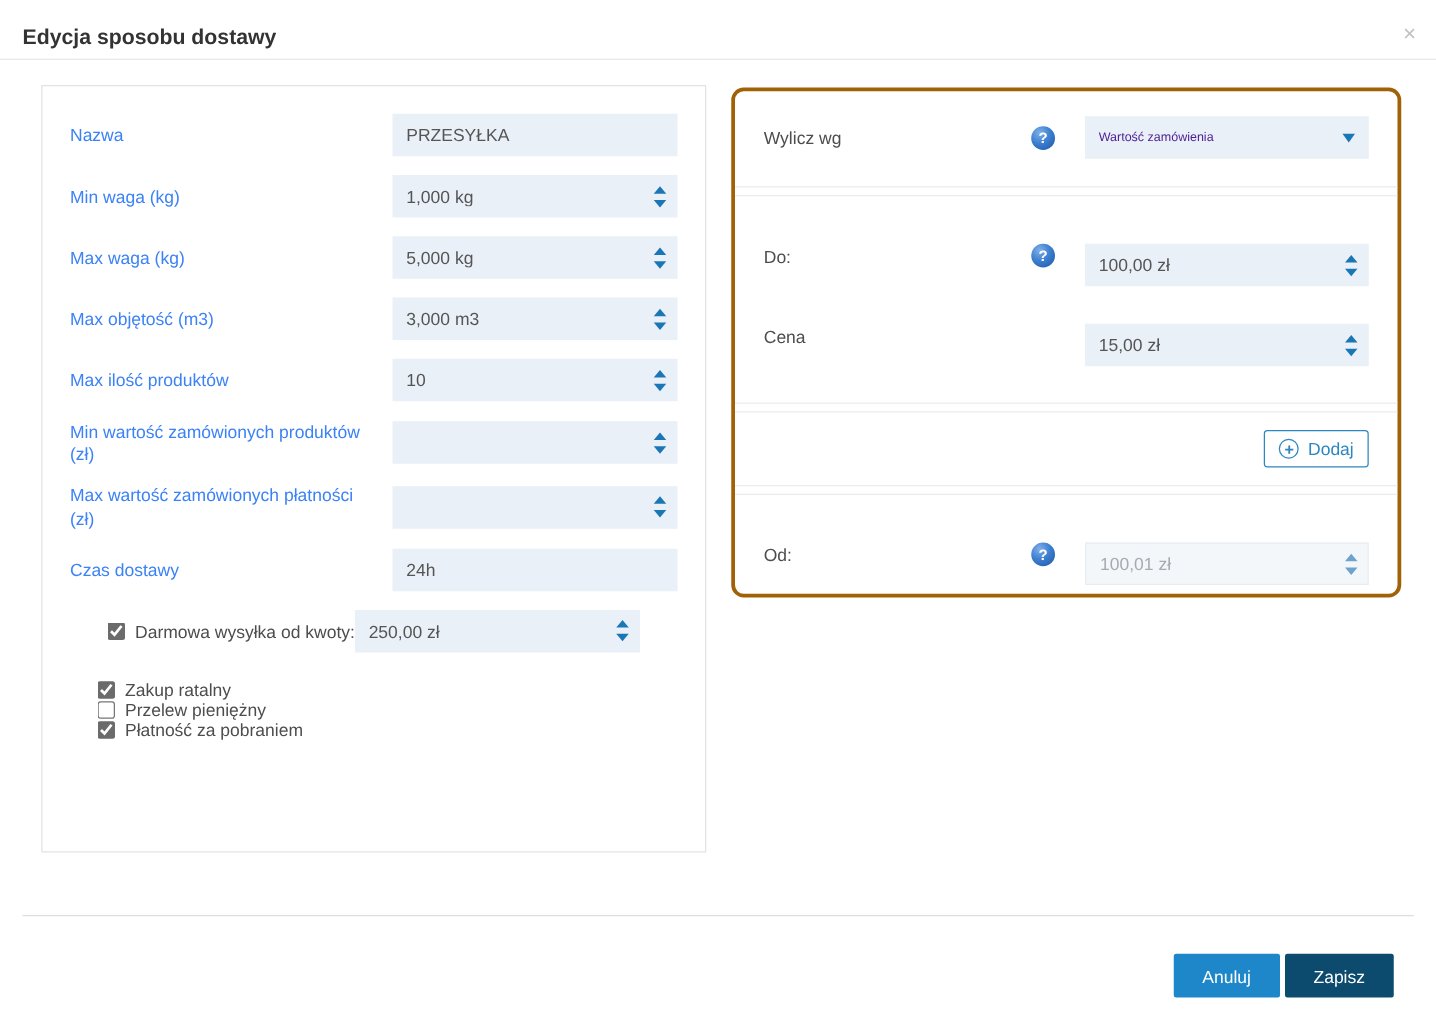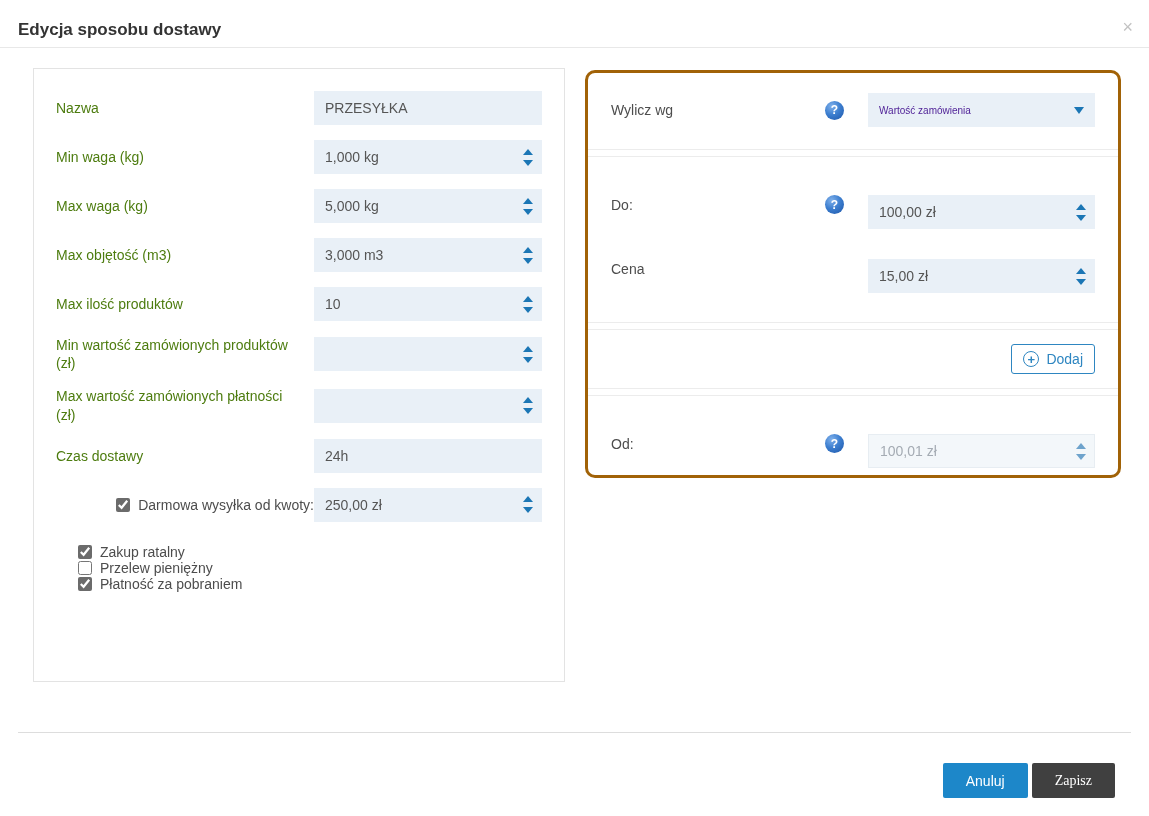--- a/index.html
+++ b/index.html
@@ -24,21 +24,21 @@
   .left-card {
     position: absolute; left: 33px; top: 68px; width: 532px; height: 614px;
     background: #ffffff; border: 1px solid #e3e3e3;
     padding: 22px 22px 18px 22px;
   }
   .form-row {
     display: flex; align-items: center; justify-content: space-between;
     margin-bottom: 15px; min-height: 34px;
   }
   .form-label {
-    font-size: 14px; color: #4d7c0f; width: 240px; line-height: 1.3;
+    font-size: 14px; color: #3b82f6; width: 240px; line-height: 1.3;
   }
   .input-wrap { position: relative; width: 228px; }
   .flat-input {
     width: 228px; height: 34px; border: none; outline: none;
     background: #e9f0f7; color: #555555; font-size: 14px;
     padding: 0 34px 0 11px; font-family: "Liberation Sans", sans-serif;
   }
   .flat-input.no-spin { padding-right: 11px; }
   .spinner {
     position: absolute; right: 9px; top: 0; height: 34px;
@@ -48,21 +48,21 @@
   .spin-up, .spin-down { width: 0; height: 0; border-left: 5px solid transparent; border-right: 5px solid transparent; }
   .spin-up   { border-bottom: 6px solid #1b76b5; }
   .spin-down { border-top: 6px solid #1b76b5; }
   .spinner.dim .spin-up { border-bottom-color: #6ea3cc; }
   .spinner.dim .spin-down { border-top-color: #6ea3cc; }
 
   .checkbox-row { display: flex; align-items: center; gap: 8px; }
   .checkbox-row input[type="checkbox"] { width: 14px; height: 14px; accent-color: #6b6b6b; cursor: pointer; }
   .checkbox-row .cb-label { font-size: 14px; color: #4d4d4d; }
 
-  .free-ship-row { display: flex; align-items: center; justify-content: flex-end; margin-bottom: 22px; min-height: 34px; }
+  .free-ship-row { display: flex; align-items: center; justify-content: center; margin-bottom: 22px; min-height: 34px; }
 
   .payment-title { font-size: 14px; color: #4d4d4d; margin-bottom: 18px; }
   .payment-list { padding-left: 22px; display: flex; flex-direction: column; }
 
   
   .right-panel {
     position: absolute; left: 585px; top: 70px; width: 536px; height: 408px;
     border: 3px solid #a16207; border-radius: 10px; background: #ffffff;
     overflow: hidden;
   }
@@ -115,21 +115,21 @@
   }
   .footer-buttons {
     position: absolute; right: 34px; top: 763px; display: flex; gap: 4px;
   }
   .btn {
     height: 35px; padding: 0 23px; border: none; color: #ffffff;
     font-size: 14px; cursor: pointer; border-radius: 2px;
     font-family: "Liberation Sans", sans-serif;
   }
   .btn-cancel { background: #1d87c9; }
-  .btn-save   { background: #404040; font-family: Liberation Serif, serif; }
+  .btn-save   { background: #0c4a6e; }
 </style>
 </head>
 <body>
 
 <div class="dlg-title">Edycja sposobu dostawy</div>
 <div class="dlg-close">×</div>
 <div class="header-divider"></div>
 
 <div class="left-card">
 

